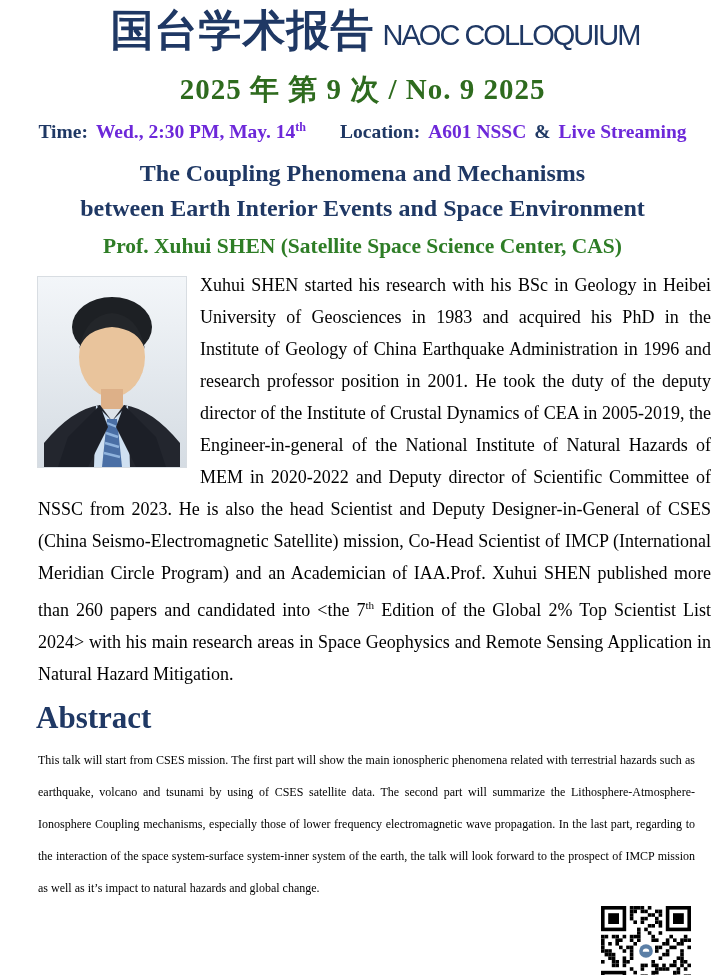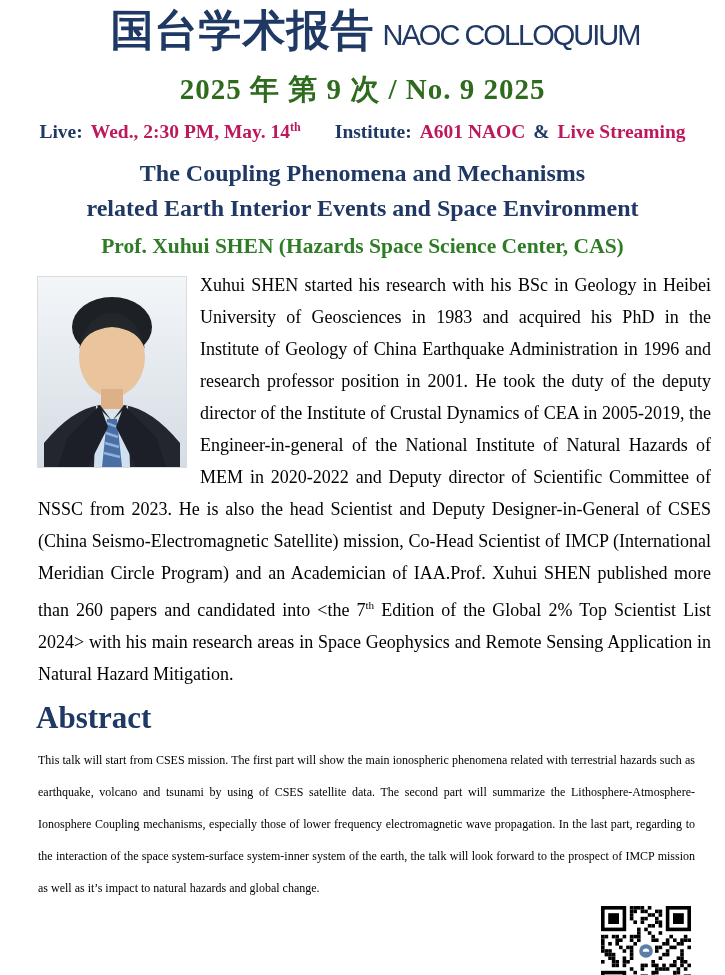--- a/index.html
+++ b/index.html
@@ -18,21 +18,21 @@
     font-size:29px;color:#1f3864;letter-spacing:-2px;
   }
   .session-line{
     text-align:center;font-weight:bold;font-size:29px;color:#2e6b1e;
     margin-top:10px;letter-spacing:1px;
   }
   .schedule-line{
     text-align:center;font-weight:bold;font-size:19.5px;margin-top:9px;
   }
   .schedule-line .navy{color:#1f3864;}
-  .schedule-line .red{color:#be185d;}
+  .schedule-line .red{color:#6d28d9;}
   .schedule-line .gap{display:inline-block;width:34px;}
   .schedule-line .sp{display:inline-block;width:8px;}
   sup{font-size:0.62em;}
   
   .talk-title{
     text-align:center;color:#1f3864;font-weight:bold;font-size:24px;
     line-height:35px;margin-top:13px;
   }
   .speaker-line{
     text-align:center;color:#2e7d26;font-weight:bold;font-size:21.5px;
@@ -67,29 +67,29 @@
 <div class="page">
 
   <h1 class="masthead">
     <span class="cjk">国台学术报告</span>
     <span class="en">NAOC COLLOQUIUM</span>
   </h1>
 
   <div class="session-line">2025 年 第 9 次 / No. 9  2025</div>
 
   <div class="schedule-line">
-    <span class="navy">Live:</span><span class="sp"></span><span class="red"><span>Wed., 2:30 PM, May. 14</span><sup>th</sup></span><span class="gap"></span><span class="navy">Institute:</span><span class="sp"></span><span class="red">A601 NAOC</span><span class="sp"></span><span class="navy">&amp;</span><span class="sp"></span><span class="red">Live Streaming</span>
+    <span class="navy">Time:</span><span class="sp"></span><span class="red"><span>Wed., 2:30 PM, May. 14</span><sup>th</sup></span><span class="gap"></span><span class="navy">Location:</span><span class="sp"></span><span class="red">A601 NSSC</span><span class="sp"></span><span class="navy">&amp;</span><span class="sp"></span><span class="red">Live Streaming</span>
   </div>
 
   <div class="talk-title">
     <div>The Coupling Phenomena and Mechanisms</div>
-    <div>related Earth Interior Events and Space Environment</div>
+    <div>between Earth Interior Events and Space Environment</div>
   </div>
 
-  <div class="speaker-line">Prof. Xuhui SHEN (Hazards Space Science Center, CAS)</div>
+  <div class="speaker-line">Prof. Xuhui SHEN (Satellite Space Science Center, CAS)</div>
 
   <p class="bio">
     <span class="photo-wrap">
       <svg width="148" height="190" viewBox="0 0 148 190" xmlns="http://www.w3.org/2000/svg">
         <defs>
           <linearGradient id="bg" x1="0" y1="0" x2="0" y2="1">
             <stop offset="0" stop-color="#f3f6f9"></stop>
               <stop offset="1" stop-color="#d5dce3"></stop>
           </linearGradient>
         </defs>

